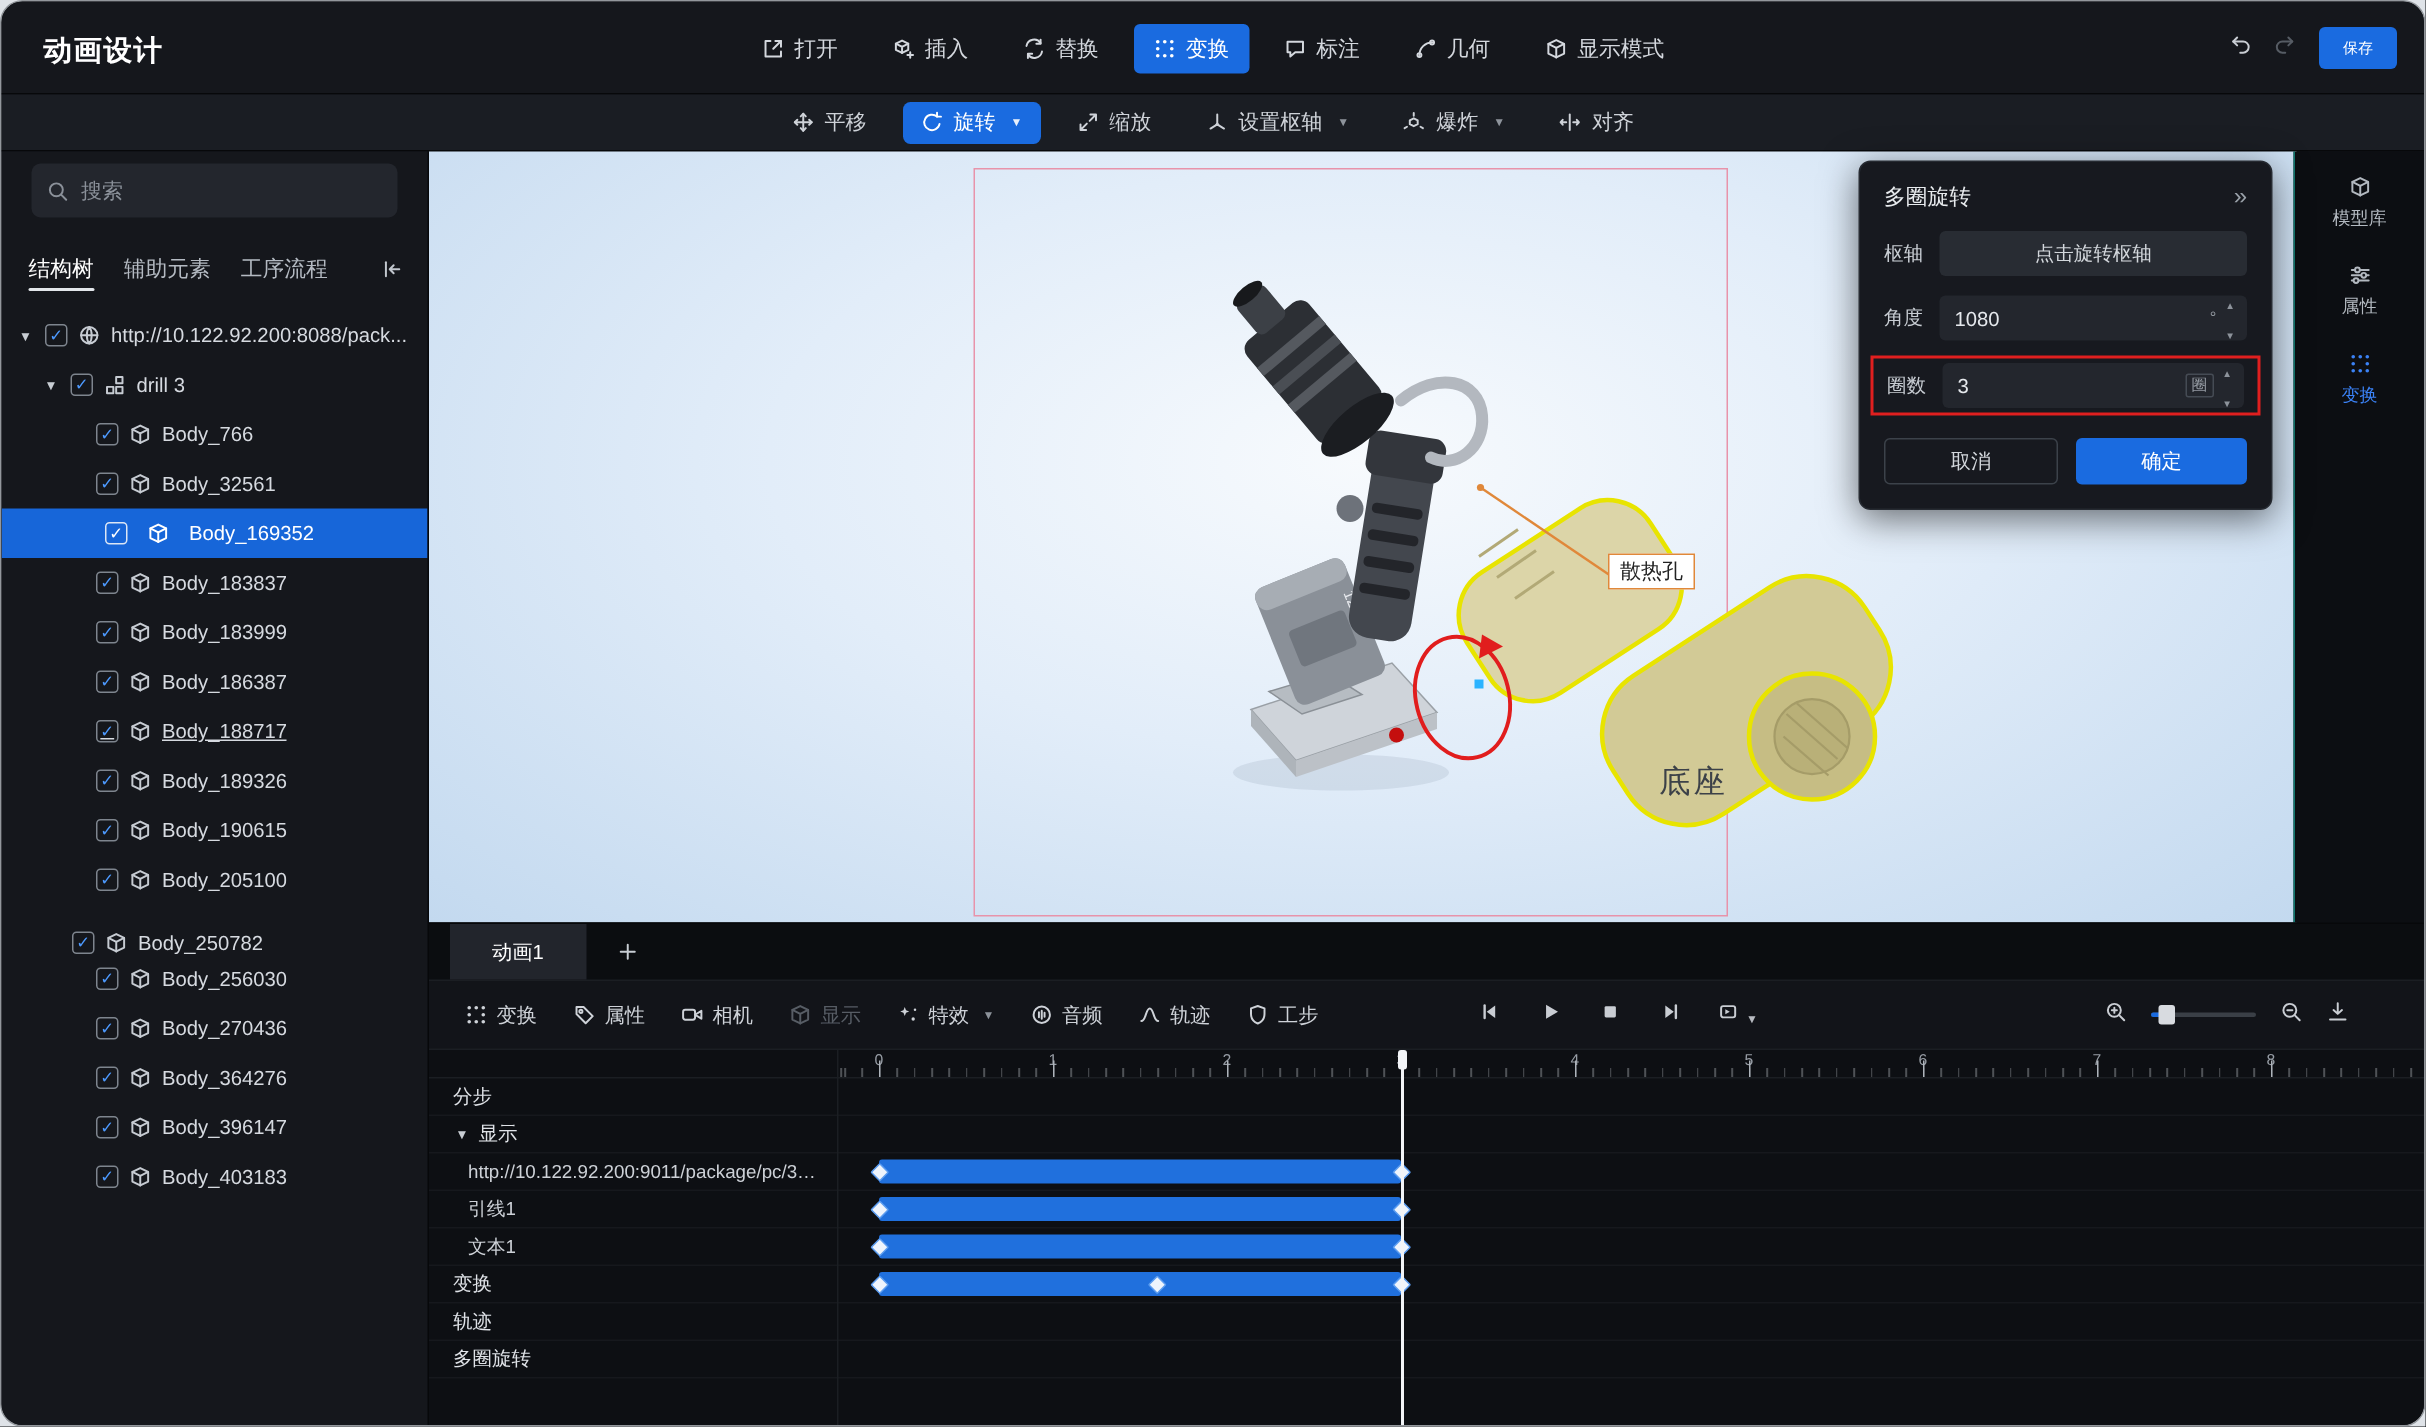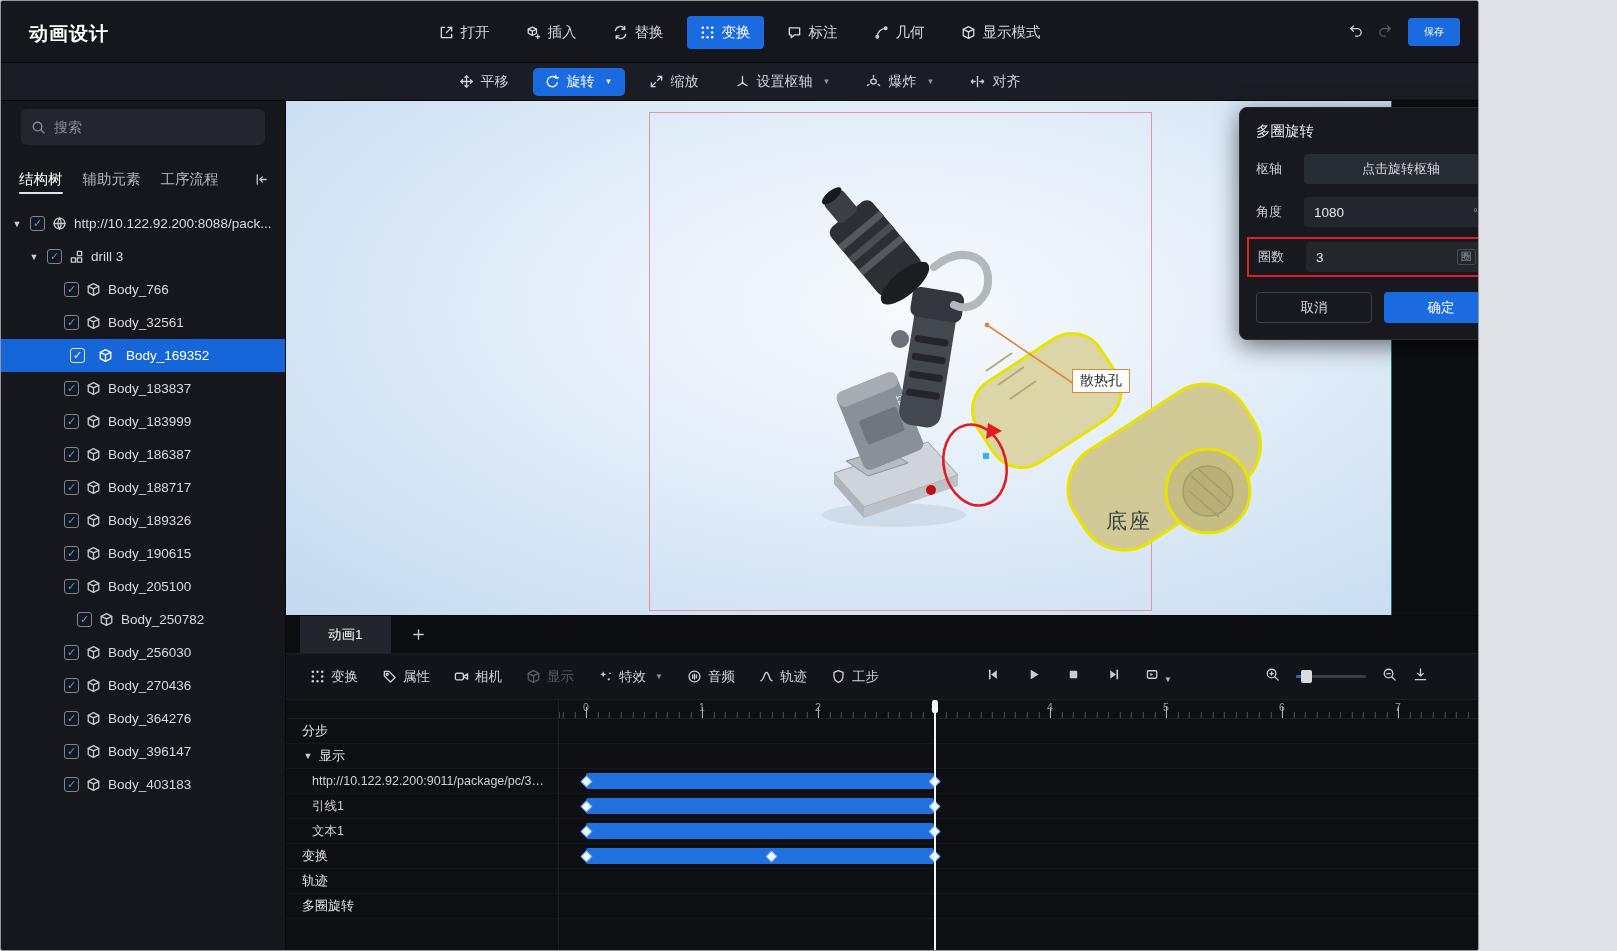--- a/index.html
+++ b/index.html
@@ -1,18 +1,18 @@
 <!DOCTYPE html>
 <html><head>
 <meta charset="utf-8">
 <style>
 *{margin:0;padding:0;box-sizing:border-box}
 html,body{width:1617px;height:951px;overflow:hidden}
 body{font-family:"Liberation Sans","DejaVu Sans",sans-serif;background:#dfe3e8}
-#window{position:relative;width:1479px;height:951px;border:1px solid #93979c;border-radius:3px;overflow:hidden;background:#0d0f13}
+#window{position:relative;width:1617px;height:951px;border:1px solid #93979c;border-radius:15px;overflow:hidden;background:#0d0f13}
 .ic{display:inline-flex;align-items:center;justify-content:center}
 .ic svg{display:block}
 
 #topbar{position:absolute;left:0;top:0;width:100%;height:62px;background:#15171c;border-bottom:1px solid #07080a}
 #app-title{position:absolute;left:28px;top:20px;font-size:19px;font-weight:bold;color:#fff;letter-spacing:1px}
 #topbar-tools{position:absolute;left:0;right:0;top:0;height:62px;display:flex;align-items:center;justify-content:center;gap:10px}
 .tool{display:flex;align-items:center;gap:7px;padding:7px 13px;border-radius:4px;color:#d4d8de;font-size:14.5px}
 .tool.active{background:#1a6be0;color:#fff}
 #topbar-right{position:absolute;right:18px;top:0;height:62px;display:flex;align-items:center;gap:15px}
 .iconbtn{color:#c9cdd3}
@@ -59,21 +59,21 @@
 #rail{position:absolute;right:0;top:100px;width:87px;height:514px;background:#0c0e12;border-left:1px solid #0f766e;display:flex;flex-direction:column;align-items:center;padding-top:16px;gap:22px}
 .rail-item{display:flex;flex-direction:column;align-items:center;gap:5px;color:#b3b9c0;font-size:12px}
 .rail-item.active{color:#3b82f6}
 
 #rotate-panel{position:absolute;left:1238px;top:106px;width:276px;background:#17191f;border:1px solid #262a31;border-radius:8px;box-shadow:0 6px 24px rgba(0,0,0,.55);padding:14px 16px 16px;z-index:20}
 #rp-head{display:flex;justify-content:space-between;align-items:center;color:#e8ebee;font-size:14.5px}
 .dblchev{color:#9aa1a9;font-size:16px;line-height:1}
 .dblchev::after{content:"»"}
 .rp-row{display:flex;align-items:center;margin-top:13px}
 .rp-label{width:36px;font-size:13px;color:#c8cdd3;flex:none}
-.rp-ctrl{flex:1;margin-left:12px}
+.rp-ctrl{flex:1;margin-left:1px}
 #pivot-btn{height:30px;background:#282c33;border-radius:4px;display:flex;align-items:center;justify-content:center;color:#d3d7dc;font-size:13px}
 .rp-input{height:30px;background:#23262d;border-radius:4px;display:flex;align-items:center;padding:0 8px 0 10px;gap:6px}
 .rp-value{flex:1;color:#e6e9ed;font-size:13.5px}
 .rp-unit{color:#959ba3;font-size:11px}
 .rp-unit.chip{border:1px solid #454b54;border-radius:2px;padding:0 3px;font-size:10.5px}
 .stepper{display:flex;flex-direction:column;justify-content:center;gap:2px;color:#8d939b}
 .step-up::after{content:"▲";font-size:6.5px;line-height:1}
 .step-down::after{content:"▼";font-size:6.5px;line-height:1}
 .turns-outline{margin:10px -9px 0;padding:3px 9px;border:2px solid #e01f1f;display:flex;align-items:center}
 .turns-outline .rp-row-inner{display:flex;align-items:center;flex:1}
@@ -376,21 +376,21 @@
           <span class="tspacer"></span>
           <span class="cb"></span>
           <span class="ic">
             <svg viewBox="0 0 16 16" width="15" height="15" fill="none" stroke="currentColor" stroke-width="1.4" stroke-linecap="round" stroke-linejoin="round">
               <path d="M8 1.8l5.6 2.8v6.8L8 14.2l-5.6-2.8V4.6z"></path>
               <path d="M2.4 4.6L8 7.4l5.6-2.8M8 7.4v6.8"></path>
             </svg>
           </span>
           <span class="tlabel">Body_186387</span>
         </div>
-        <div class="trow" style="padding-left: 44px;">
+        <div class="trow" style="padding-left: 44px; text-decoration: underline;">
           <span class="tspacer"></span>
           <span class="cb"></span>
           <span class="ic">
             <svg viewBox="0 0 16 16" width="15" height="15" fill="none" stroke="currentColor" stroke-width="1.4" stroke-linecap="round" stroke-linejoin="round">
               <path d="M8 1.8l5.6 2.8v6.8L8 14.2l-5.6-2.8V4.6z"></path>
               <path d="M2.4 4.6L8 7.4l5.6-2.8M8 7.4v6.8"></path>
             </svg>
           </span>
           <span class="tlabel">Body_188717</span>
         </div>
@@ -420,21 +420,21 @@
           <span class="tspacer"></span>
           <span class="cb"></span>
           <span class="ic">
             <svg viewBox="0 0 16 16" width="15" height="15" fill="none" stroke="currentColor" stroke-width="1.4" stroke-linecap="round" stroke-linejoin="round">
               <path d="M8 1.8l5.6 2.8v6.8L8 14.2l-5.6-2.8V4.6z"></path>
               <path d="M2.4 4.6L8 7.4l5.6-2.8M8 7.4v6.8"></path>
             </svg>
           </span>
           <span class="tlabel">Body_205100</span>
         </div>
-        <div class="trow" style="padding-left: 57px;">
+        <div class="trow" style="padding-left: 28px; align-items: flex-end;">
           <span class="tspacer"></span>
           <span class="cb"></span>
           <span class="ic">
             <svg viewBox="0 0 16 16" width="15" height="15" fill="none" stroke="currentColor" stroke-width="1.4" stroke-linecap="round" stroke-linejoin="round">
               <path d="M8 1.8l5.6 2.8v6.8L8 14.2l-5.6-2.8V4.6z"></path>
               <path d="M2.4 4.6L8 7.4l5.6-2.8M8 7.4v6.8"></path>
             </svg>
           </span>
           <span class="tlabel">Body_250782</span>
         </div>

